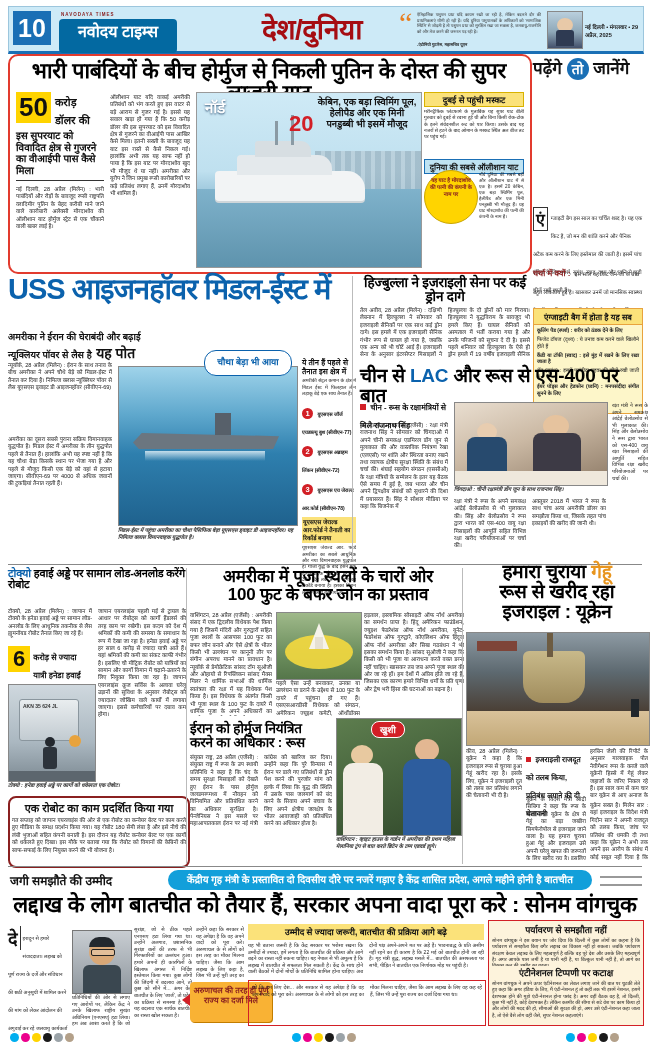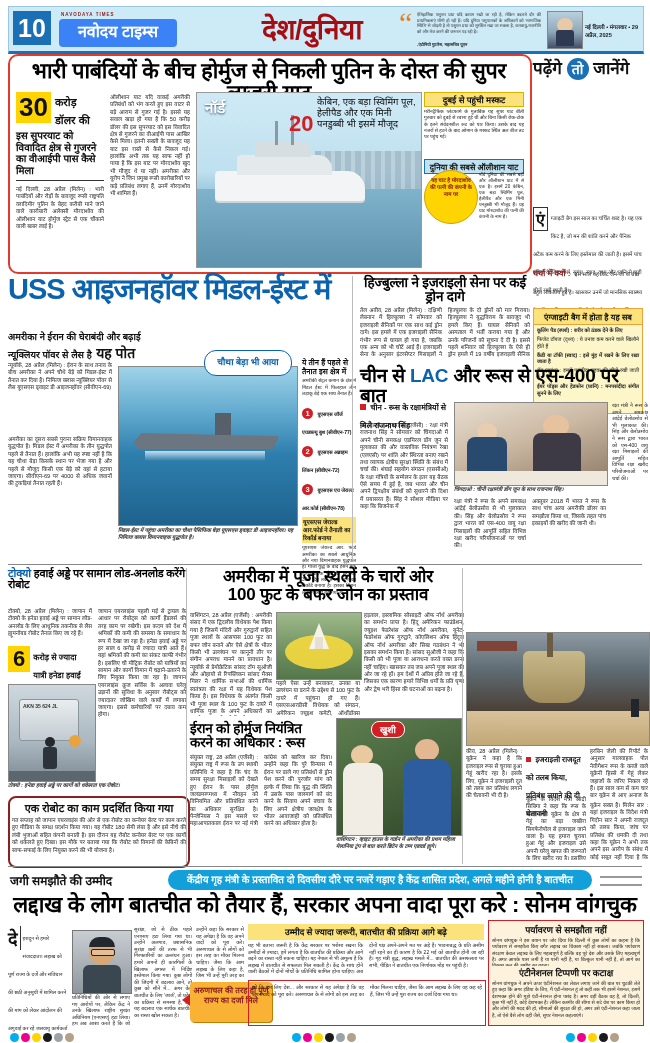--- a/index.html
+++ b/index.html
@@ -22,21 +22,21 @@
 </head>
 <body>
 
 <div id="page">
 
   <div class="abs" style="left:8px;top:6px;width:634px;height:44px;background:#cdeaf7;border:1px solid #9cc6dd;border-bottom:3px solid #1a6fb5;">
     <div class="abs" style="left:4px;top:4px;width:38px;height:34px;background:#1a6fb5;color:#fff;font-size:25px;font-weight:bold;text-align:center;line-height:34px;">
       <span>10</span>
     </div>
     <div class="abs" style="left:52px;top:5px;font-size:4.5px;color:#8a2020;font-weight:bold;letter-spacing:1px;">NAVODAYA TIMES</div>
-    <div class="abs" style="left:50px;top:12px;width:118px;height:28px;background:#3b82f6;border-radius:4px;color:#fff;font-size:16px;font-weight:bold;text-align:center;line-height:26px;">
+    <div class="abs" style="left:50px;top:12px;width:118px;height:34px;background:#0369a1;border-radius:4px;color:#fff;font-size:16px;font-weight:bold;text-align:center;line-height:26px;">
       <span>नवोदय टाइम्स</span>
     </div>
     <div class="abs" style="left:218px;top:2px;width:170px;text-align:center;font-size:28px;font-weight:bold;color:#a50d12;letter-spacing:-0.5px;">
       <span>देश/दुनिया</span>
     </div>
     <div class="abs" style="left:392px;top:3px;width:142px;height:38px;">
       <span style="position:absolute;left:-2px;top:-4px;font-size:30px;color:#e87e1e;font-family:'Liberation Serif',serif;">“</span>
       <div class="bt" style="position:absolute;left:16px;top:2px;width:124px;height:30px;font-size:4.2px;color:#333;">ऐतिहासिक पशुधन प्रथा यदि कायम रखी जा रही है, लेकिन बदलते दौर की प्राथमिकताएं धीमी हो रही हैं। यदि दुनिया पशुपालकों के अधिकारों को 'सामाजिक स्थिति' से जोड़ती है तो पशुधन प्रथा को सुरक्षित रखा जा सकता है, जलवायु-राजनीति को और तेज करने की जरूरत पड़ रही है।</div>
       <div style="position:absolute;left:16px;top:32px;font-size:4.2px;font-weight:bold;color:#222;">-एंटोनियो गुटारेस, महासचिव यूएन</div>
     </div>
@@ -44,39 +44,39 @@
       <div style="position:absolute;left:9px;top:6px;width:16px;height:14px;border-radius:50%;background:#e8c9a8;"></div>
       <div style="position:absolute;left:8px;top:18px;width:18px;height:16px;background:#2e3a52;border-radius:3px 3px 0 0;"></div>
     </div>
     <div class="abs" style="left:576px;top:17px;width:56px;font-size:5.6px;font-weight:bold;color:#1a1a1a;line-height:1.4;text-align:left;">नई दिल्ली • मंगलवार • 29 अप्रैल, 2025</div>
   </div>
 
   <div class="abs" style="left:8px;top:54px;width:520px;height:216px;border:2px solid #e23b2e;border-radius:10px;">
     <div class="hl" style="position:absolute;left:6px;top:4px;width:506px;font-size:21.5px;text-align:center;">भारी पाबंदियों के बीच होर्मुज से निकली पुतिन के दोस्त की सुपर लग्जरी याट</div>
 
     <div class="abs" style="left:6px;top:36px;width:88px;">
-      <span style="background:#ffd400;font-size:26px;font-weight:bold;padding:0 3px;float:left;margin-right:4px;">30</span>
+      <span style="background:#ffd400;font-size:26px;font-weight:bold;padding:0 3px;float:left;margin-right:4px;">50</span>
       <span style="font-size:11px;font-weight:bold;">करोड़</span><br>
       <span style="font-size:11px;font-weight:bold;">डॉलर की</span>
     </div>
     <div style="position:absolute;left:6px;top:74px;width:88px;font-size:10px;font-weight:bold;line-height:1.15;border-bottom:1px solid #333;padding-bottom:4px;">इस सुपरयाट को विवादित क्षेत्र से गुजरने का वीआईपी पास कैसे मिला</div>
     <div class="bt" style="position:absolute;left:6px;top:130px;width:88px;height:80px;">नई दिल्ली, 28 अप्रैल (मिलेन) : भारी पाबंदियों और रोड़ों के बावजूद रूसी राष्ट्रपति व्लादिमीर पुतिन के बेहद करीबी माने जाने वाले कारोबारी अलेक्सी मोरदाशोव की ऑलीशान याट होर्मुज स्ट्रेट से एक चौंकाने वाली खबर लाई है।</div>
     <div class="bt" style="position:absolute;left:100px;top:38px;width:80px;height:172px;">ऑलीशान याट यदि वाकई अमरीकी प्रतिबंधों को भंग करते हुए इस वाटर से बड़े आराम से गुजर गई है। इससे यह सवाल खड़ा हो गया है कि 50 करोड़ डॉलर की इस सुपरयाट को इस विवादित क्षेत्र से गुजरने का वीआईपी पास आखिर कैसे मिला। इतनी सख्ती के बावजूद यह याट इस रास्ते से कैसे निकल गई। हालांकि अभी तक यह साफ नहीं हो पाया है कि इस याट पर मोरदाशोव खुद भी मौजूद थे या नहीं। अमरीका और यूरोप ने जिन प्रमुख रूसी कारोबारियों पर कड़े प्रतिबंध लगाए हैं, उनमें मोरदाशोव भी शामिल हैं।</div>
 
     <div class="photo" style="left:186px;top:36px;width:224px;height:174px;background:linear-gradient(180deg,#cfeaf6 0%,#bfe0ef 45%,#8fbdd4 62%,#6fa8c4 100%);border:1px solid #999;">
       <div style="position:absolute;left:118px;top:58px;width:106px;height:52px;background:repeating-linear-gradient(90deg,#9db6c4 0 6px,#b9cdd8 6px 10px);opacity:.8;"></div>
       <div style="position:absolute;left:0;top:96px;width:224px;height:78px;background:linear-gradient(180deg,#7fb2cb,#5e93ad);"></div>
       <div style="position:absolute;left:18px;top:78px;width:150px;height:30px;background:#f2f4f5;border-radius:4px 18px 4px 4px;box-shadow:0 2px 0 #cfd6da;"></div>
       <div style="position:absolute;left:40px;top:62px;width:95px;height:20px;background:#e4e9ec;border-radius:4px 14px 0 0;"></div>
       <div style="position:absolute;left:58px;top:48px;width:56px;height:16px;background:#d7dee2;border-radius:3px 10px 0 0;"></div>
       <div style="position:absolute;left:78px;top:28px;width:3px;height:24px;background:#8a9aa4;"></div>
       <div style="position:absolute;left:94px;top:22px;width:3px;height:30px;background:#8a9aa4;"></div>
       <span style="position:absolute;left:8px;top:4px;color:#fff;font-size:15px;font-weight:bold;text-shadow:0 1px 2px #357;">नॉर्ड</span>
       <span style="position:absolute;left:92px;top:18px;color:#d21f26;font-size:22px;font-weight:bold;">20</span>
-      <div style="position:absolute;left:120px;top:4px;width:100px;font-size:9.5px;font-weight:normal;line-height:1.15;color:#111;">केबिन, एक बड़ा स्विमिंग पूल, हेलीपैड और एक मिनी पनडुब्बी भी इसमें मौजूद</div>
+      <div style="position:absolute;left:120px;top:4px;width:100px;font-size:9.5px;font-weight:bold;line-height:1.15;color:#111;text-align:center;">केबिन, एक बड़ा स्विमिंग पूल, हेलीपैड और एक मिनी पनडुब्बी भी इसमें मौजूद</div>
     </div>
 
     <div class="abs" style="left:414px;top:36px;width:100px;height:176px;">
       <div class="yellowbar" style="font-size:8.5px;font-weight:bold;text-align:center;padding:1px 0;border:1px solid #d9b200;">दुबई से पहुंची मस्कट</div>
       <div class="bt" style="margin-top:2px;height:48px;font-size:4.8px;">मरीनट्रैफिक प्लेटफार्म के मुताबिक यह सुपर याट बीती गुरुवार को दुबई से रवाना हुई थी और बिना किसी रोक-टोक के इतने संवेदनशील रूट को पार किया। उसके बाद यह नजरों से हटने के बाद ओमान के मस्कट स्थित अल बीज तट पर पहुंच गई।</div>
       <div style="margin-top:2px;background:#bfe3f2;border:1px solid #1a6fb5;font-size:8px;font-weight:bold;text-align:center;padding:1px 0;">दुनिया की सबसे ऑलीशान याट</div>
       <div class="abs" style="left:0;top:78px;width:52px;height:52px;border-radius:50%;background:#ffd400;border:1px solid #caa500;">
         <div style="position:absolute;left:3px;top:6px;width:46px;font-size:5.4px;font-weight:bold;color:#8a2020;text-align:center;line-height:1.25;">यह याट है मोरदाशोव की पत्नी की कंपनी के नाम पर</div>
       </div>
       <div class="bt" style="position:absolute;left:55px;top:80px;width:45px;height:70px;font-size:4.6px;">नॉर्ड दुनिया की सबसे बड़ी और ऑलीशान याट में से एक है। इसमें 20 केबिन, एक बड़ा स्विमिंग पूल, हेलीपैड और एक मिनी पनडुब्बी भी मौजूद हैं। यह याट मोरदाशोव की पत्नी की कंपनी के नाम है।</div>
@@ -233,20 +233,25 @@
   <div class="photo" style="left:336px;top:718px;width:124px;height:116px;background:linear-gradient(160deg,#5d7d4e 0%,#46633c 50%,#32492c 100%);border:1px solid #888;">
     <div style="position:absolute;left:34px;top:2px;background:#d21f26;color:#fff;font-size:9px;font-weight:bold;padding:1px 8px;border-radius:8px;border:1px solid #fff;">खुशी</div>
     <div style="position:absolute;left:14px;top:26px;width:22px;height:20px;border-radius:50%;background:#e8c9a0;"></div>
     <div style="position:absolute;left:6px;top:44px;width:40px;height:72px;background:#f2ede4;border-radius:10px 10px 0 0;"></div>
     <div style="position:absolute;left:78px;top:20px;width:24px;height:22px;border-radius:50%;background:#e3b792;"></div>
     <div style="position:absolute;left:66px;top:40px;width:48px;height:76px;background:#2d5d9e;border-radius:12px 12px 0 0;"></div>
   </div>
   <div class="cap" style="position:absolute;left:336px;top:836px;width:124px;height:24px;font-style:italic;">वाशिंगटन : व्हाइट हाउस के गार्डन में अमरीका की प्रथम महिला मेलानिया ट्रंप से बात करते ब्रिटेन के टम्म एडवर्ड ह्यूगे।</div>
 
   <div class="abs" style="left:466px;top:562px;width:182px;height:302px;">
+    <div class="hl" style="font-size:19px;text-align:center;">
+      <span>हमारा चुराया </span><span style="color:#e8951e;">गेहूं</span><br>
+      <span>रूस से खरीद रहा</span><br>
+      <span>इजराइल : यूक्रेन</span>
+    </div>
     <div class="photo" style="left:0;top:70px;width:182px;height:112px;background:linear-gradient(180deg,#8d9aa3 0%,#5d6970 35%,#4a3f35 70%,#3a2f26 100%);border:1px solid #888;">
       <div style="position:absolute;left:0;bottom:0;width:182px;height:34px;background:linear-gradient(180deg,#d9c29a,#c2a877);"></div>
       <div style="position:absolute;left:56px;top:18px;width:62px;height:52px;background:linear-gradient(180deg,#c8b98a,#a08c5c);border-radius:6px 6px 20px 20px;"></div>
       <div style="position:absolute;left:80px;top:0;width:6px;height:24px;background:#6d5c42;"></div>
       <div style="position:absolute;right:10px;bottom:28px;width:8px;height:18px;background:#20262b;"></div>
       <div style="position:absolute;left:10px;top:8px;width:40px;height:10px;background:#7e4438;"></div>
     </div>
     <div class="bt" style="position:absolute;left:0;top:186px;width:56px;height:112px;">कीव, 28 अप्रैल (मिलेन) : यूक्रेन ने कहा है कि इजराइल रूस से चुराया हुआ गेहूं खरीद रहा है। इसके लिए, यूक्रेन ने इजराइली दूत को तलब कर प्रतिबंध लगाने की चेतावनी भी दी है।</div>
     <div class="abs" style="left:60px;top:186px;width:60px;height:44px;">
       <span style="display:inline-block;width:5px;height:5px;background:#d21f26;"></span>

